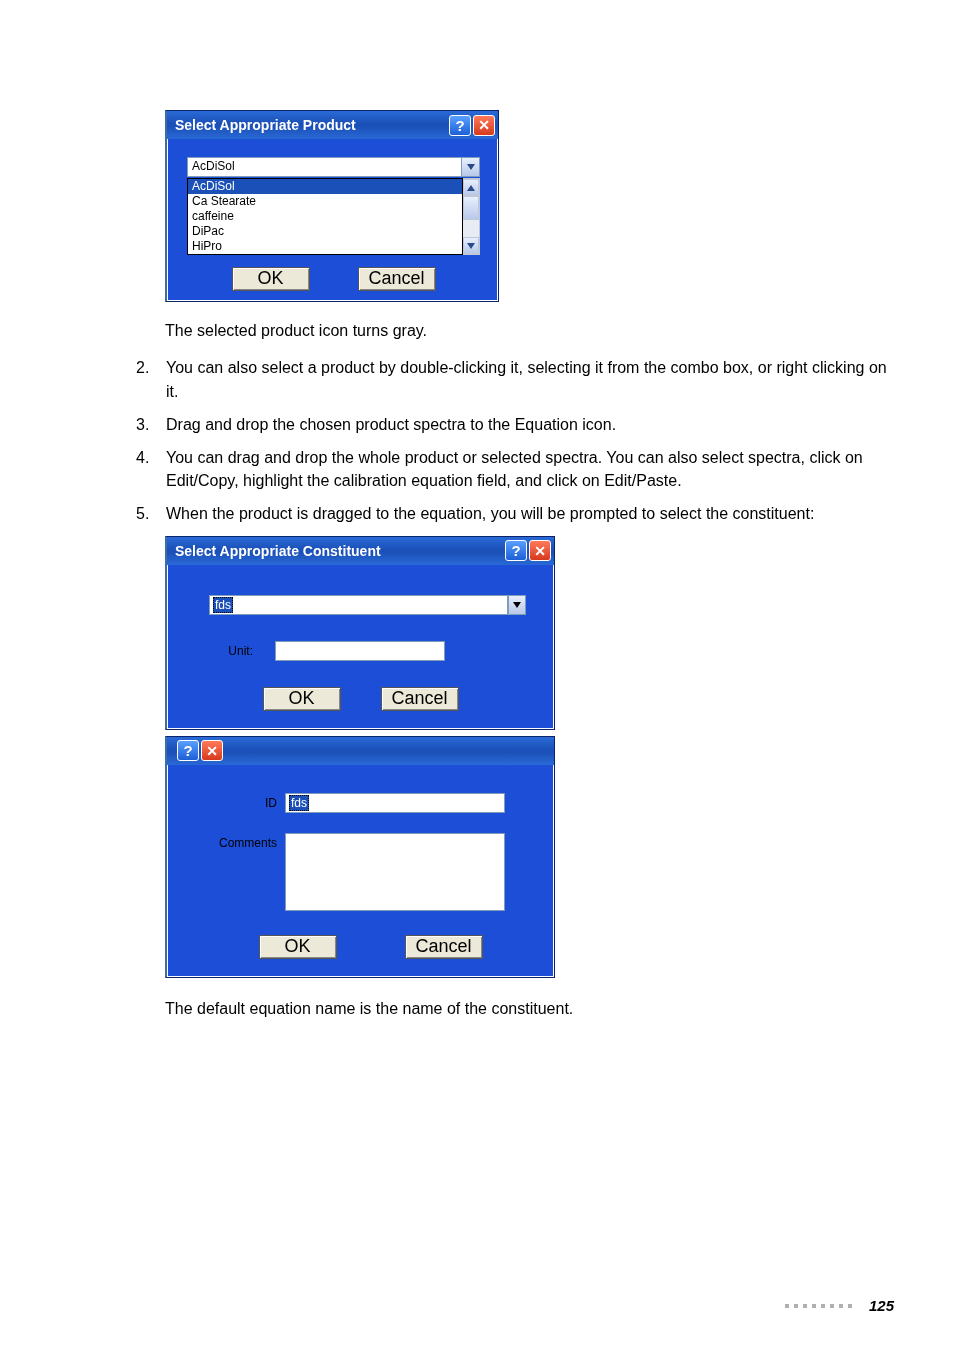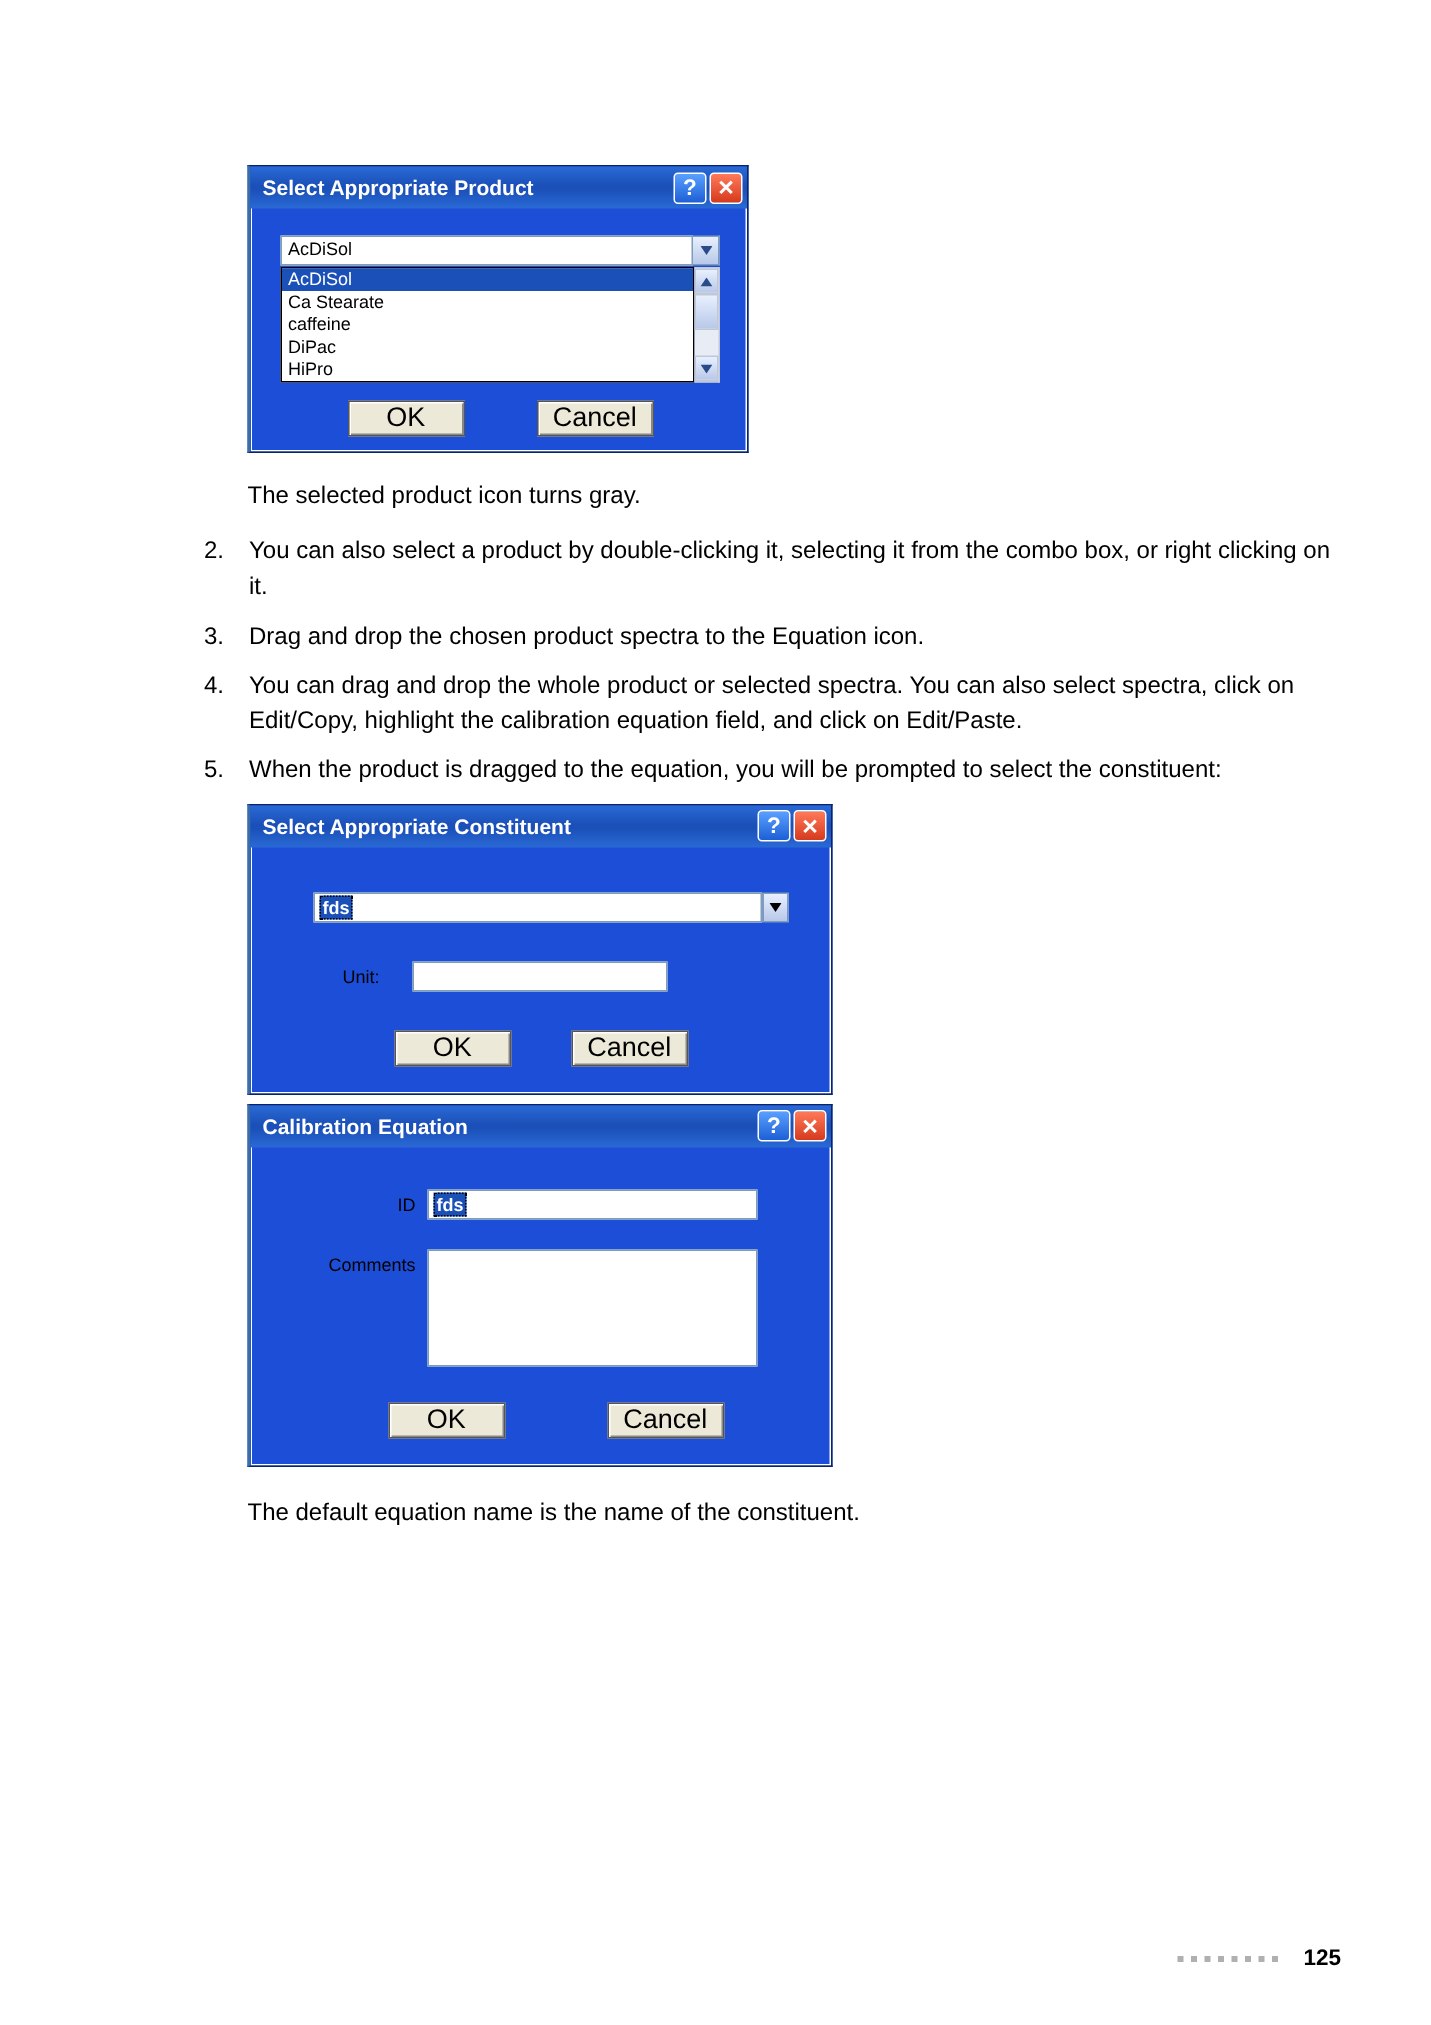--- a/index.html
+++ b/index.html
@@ -261,21 +261,20 @@
   }
   .dlg2 .fds-input {
     flex: 1;
     margin-left: 14px;
   }
   .sel-text {
     background: #1b50b8;
     color: #fff;
     padding: 0 1px;
     border: 1px dotted #000;
-    font-weight: bold;
   }
   .dlg2-buttons {
     display: flex;
     justify-content: center;
     gap: 40px;
     margin-top: 26px;
   }
 
   
   .dlg3 {
@@ -309,20 +308,21 @@
   .footer {
     position: absolute;
     bottom: 36px;
     right: 60px;
     display: flex;
     align-items: center;
     gap: 17px;
     font-size: 15px;
     font-weight: bold;
     color: #000;
+    font-style: italic;
   }
   .dots {
     display: flex;
     gap: 5px;
   }
   .dots span {
     width: 4px;
     height: 4px;
     background: #b0b0b0;
     display: inline-block;
@@ -440,21 +440,20 @@
         <div class="dlg2-buttons">
           <span class="xp-button">OK</span>
           <span class="xp-button">Cancel</span>
         </div>
       </div>
     </div>
 
 
     <div class="xp-dialog dlg3">
       <div class="xp-titlebar">
-        <span class="title-text">Calibration Equation</span>
         <span class="tb-btn help">
           <span>?</span>
         </span>
         <span class="tb-btn close">
           <span class="xglyph">✕</span>
         </span>
       </div>
       <div class="xp-body dlg3-body">
         <div class="dlg3-form">
           <span class="flabel">ID</span>

